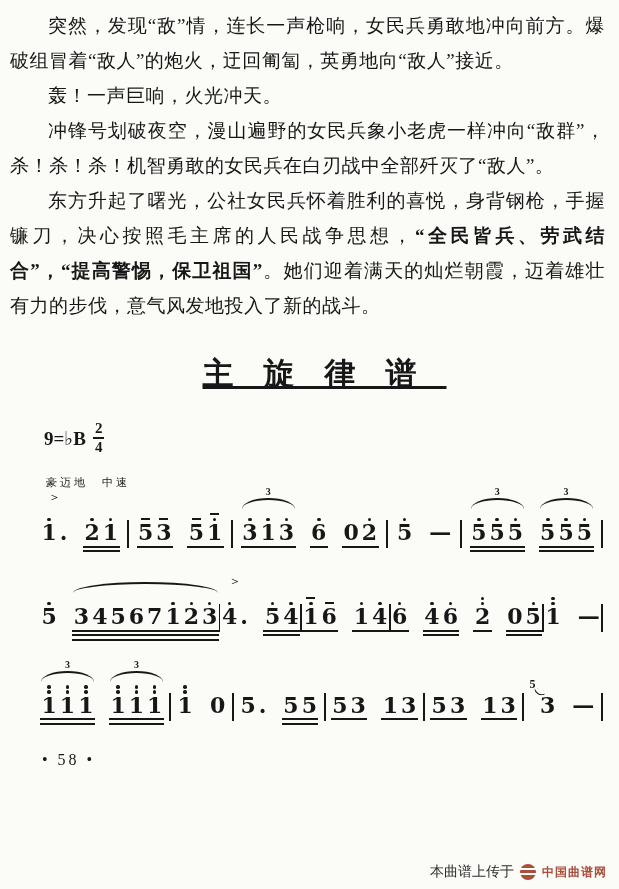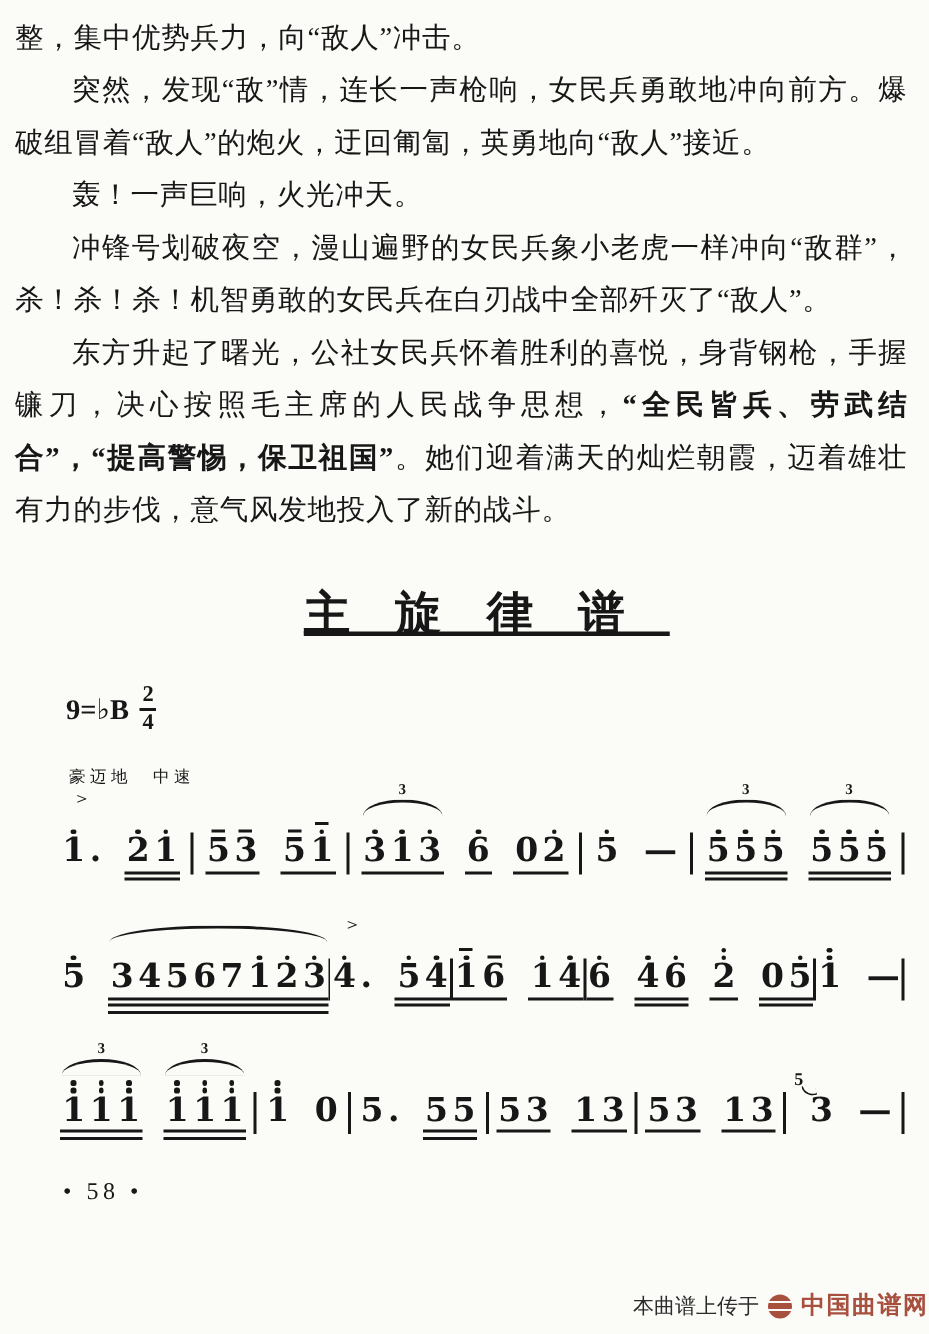--- a/index.html
+++ b/index.html
@@ -33,31 +33,30 @@
   .digit{font-size:22px;font-weight:bold;line-height:22px;font-family:"DejaVu Serif",serif;}
   .uline{align-self:stretch;height:2px;background:#171717;margin-top:2.5px;}
   .slur{position:absolute;top:4px;left:1px;right:1px;height:9px;border-top:2px solid #171717;border-radius:100% 100% 0 0/200% 200% 0 0;}
   .slur-label{position:absolute;top:-7px;left:50%;transform:translateX(-50%);font-size:10px;font-weight:bold;line-height:10px;background:#fbfbf8;padding:0 1px;}
   .accent{position:absolute;top:-2px;left:50%;transform:translateX(-50%) scaleY(.8);font-size:13px;font-weight:bold;line-height:12px;}
   .grace{position:relative;top:-4px;font-size:12px;font-weight:bold;margin-right:3px;align-self:flex-start;}
   .grace::after{content:"";position:absolute;left:90%;top:11px;width:8px;height:7px;border-left:1.4px solid #171717;border-bottom:1.4px solid #171717;border-bottom-left-radius:8px;transform:rotate(-15deg);}
   .barline{width:2px;height:28px;background:#171717;margin-top:26px;}
   
   .pageno{margin:4px 0 0 42px;font-size:16px;letter-spacing:3px;}
-  .watermark{position:absolute;right:0;bottom:8px;display:flex;align-items:center;gap:6px;font-size:14px;font-family:"Liberation Sans",sans-serif;}
+  .watermark{position:absolute;right:12px;bottom:8px;display:flex;align-items:center;gap:6px;font-size:14px;font-family:"Liberation Sans",sans-serif;}
   .wm-prefix{color:#2b2b2b;}
   .wm-logo{width:16px;height:16px;border-radius:50%;
     background:linear-gradient(#a8503e 0 4.5px,#fbfbf8 4.5px 6px,#a8503e 6px 9.5px,#fbfbf8 9.5px 11px,#a8503e 11px 100%);}
-  .wm-site{color:#a8503e;font-weight:bold;font-size:16px;letter-spacing:1px;}
+  .wm-site{color:#a8503e;font-weight:bold;font-size:12px;letter-spacing:1px;}
 </style>
 </head>
 <body>
 
 <div class="article">
-    <p><span>整，集中优势兵力，向“敌人”冲击。</span></p>
     <p class="indent"><span>突然，发现“敌”情，连长一声枪响，女民兵勇敢地冲向前方。爆破组冒着“敌人”的炮火，迂回匍匐，英勇地向“敌人”接近。</span></p>
     <p class="indent"><span>轰！一声巨响，火光冲天。</span></p>
     <p class="indent"><span>冲锋号划破夜空，漫山遍野的女民兵象小老虎一样冲向“敌群”，杀！杀！杀！机智勇敢的女民兵在白刃战中全部歼灭了“敌人”。</span></p>
     <p class="indent"><span>东方升起了曙光，公社女民兵怀着胜利的喜悦，身背钢枪，手握镰刀，决心按照毛主席的人民战争思想，</span><b>“全民皆兵、劳武结合”，“提高警惕，保卫祖国”</b><span>。她们迎着满天的灿烂朝霞，迈着雄壮有力的步伐，意气风发地投入了新的战斗。</span></p>
   </div>
 
 <div class="score-title">主旋律谱</div>
 
 <div class="keysig-row">
   <span>9=♭B</span>

